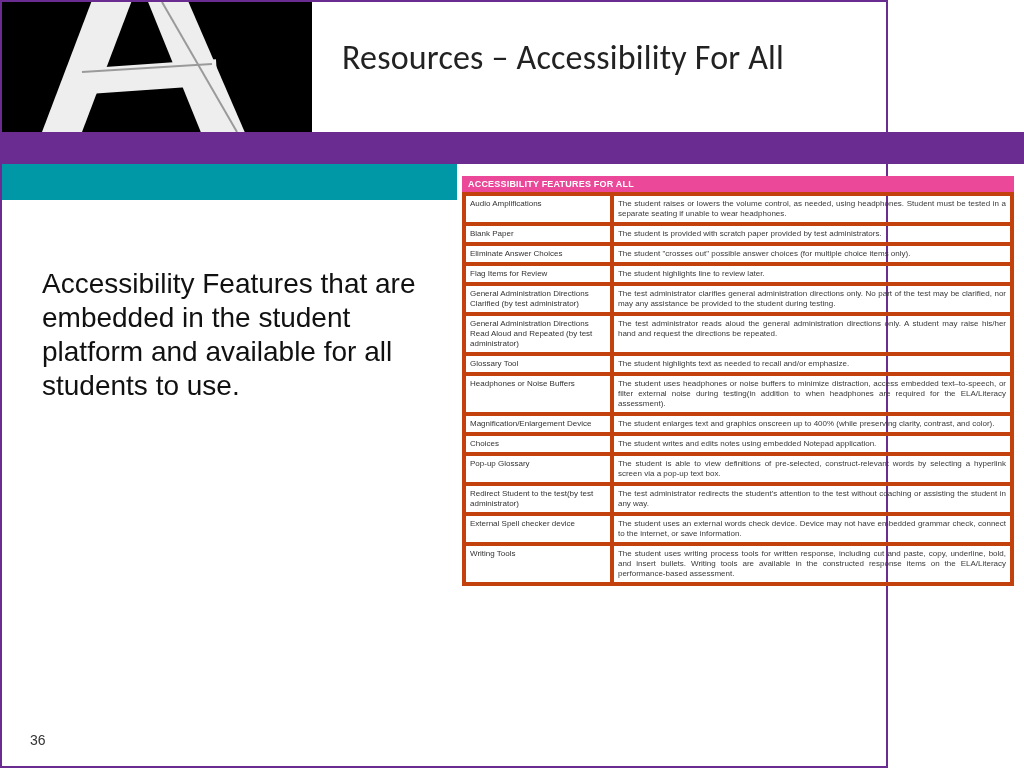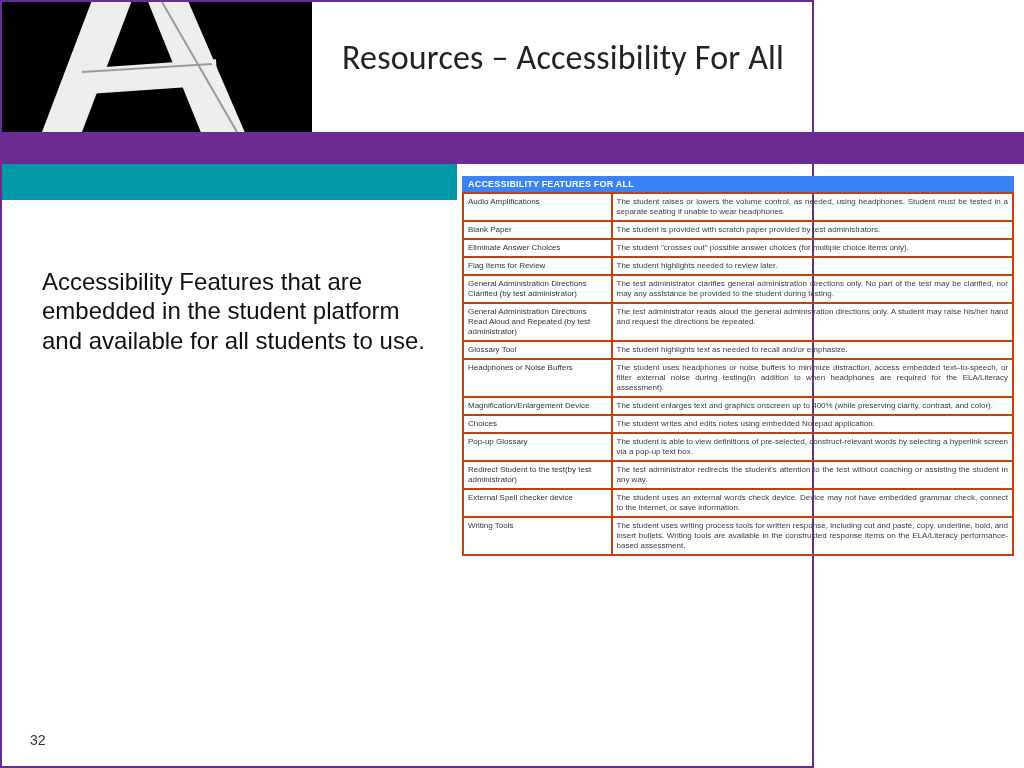--- a/index.html
+++ b/index.html
@@ -4,21 +4,21 @@
 <style>
   * { box-sizing: border-box; margin: 0; padding: 0; }
   body {
     font-family: Calibri, Arial, sans-serif;
     background: #fff;
     width: 1024px;
     height: 768px;
     overflow: hidden;
   }
   .slide {
-    width: 814px;
+    width: 888px;
     height: 768px;
     border: 2px solid #6a2c91;
     position: relative;
     background: #fff;
   }
   .logo-block {
     position: absolute;
     top: 0; left: 0;
     width: 310px;
     height: 130px;
@@ -45,55 +45,55 @@
     position: absolute;
     top: 162px; left: 0;
     width: 455px; height: 36px;
     background: #0097a7;
   }
   .body-text {
     position: absolute;
     top: 265px;
     left: 40px;
     width: 400px;
-    font-size: 24px;
+    font-size: 28px;
     line-height: 1.22;
     color: #111;
     font-family: Arial, sans-serif;
   }
   .page-num {
     position: absolute;
     bottom: 18px;
     left: 28px;
     font-size: 14px;
     color: #333;
     font-family: Arial, sans-serif;
   }
   .table-wrap {
     position: absolute;
     top: 174px;
     left: 460px;
     width: 552px;
   }
   .table-header {
-    background: #3b82f6;
+    background: #ec4899;
     color: #fff;
     font-weight: bold;
     font-size: 9px;
     padding: 3px 6px;
     font-family: Arial, sans-serif;
     letter-spacing: 0.2px;
   }
   table.features {
     width: 100%;
     border-collapse: collapse;
     font-family: Arial, sans-serif;
   }
   table.features td {
-    border: 2px solid #c2410c;
+    border: 4px solid #c2410c;
     font-size: 8px;
     line-height: 1.25;
     vertical-align: top;
     padding: 3px 4px;
     color: #3a3a3a;
   }
   table.features td.name {
     width: 27%;
     color: #333;
   }
@@ -123,41 +123,41 @@
     </svg>
   </div>
 
   <div class="title">Resources – Accessibility For All</div>
 
   <div class="purple-bar"></div>
   <div class="teal-bar"></div>
 
   <div class="body-text">Accessibility Features that are embedded in the student platform and available for all students to use.</div>
 
-  <div class="page-num">32</div>
+  <div class="page-num">36</div>
 
   <div class="table-wrap">
     <div class="table-header">ACCESSIBILITY FEATURES FOR ALL</div>
     <table class="features">
       <tbody id="features-body">
           <tr>
             <td class="name">Audio Amplifications</td>
             <td class="desc">The student raises or lowers the volume control, as needed, using headphones. Student must be tested in a separate seating if unable to wear headphones.</td>
           </tr>
           <tr>
             <td class="name">Blank Paper</td>
             <td class="desc">The student is provided with scratch paper provided by test administrators.</td>
           </tr>
           <tr>
             <td class="name">Eliminate Answer Choices</td>
             <td class="desc">The student "crosses out" possible answer choices (for multiple choice items only).</td>
           </tr>
           <tr>
             <td class="name">Flag Items for Review</td>
-            <td class="desc">The student highlights needed to review later.</td>
+            <td class="desc">The student highlights line to review later.</td>
           </tr>
           <tr>
             <td class="name">General Administration Directions Clarified (by test administrator)</td>
             <td class="desc">The test administrator clarifies general administration directions only. No part of the test may be clarified, nor may any assistance be provided to the student during testing.</td>
           </tr>
           <tr>
             <td class="name">General Administration Directions Read Aloud and Repeated (by test administrator)</td>
             <td class="desc">The test administrator reads aloud the general administration directions only. A student may raise his/her hand and request the directions be repeated.</td>
           </tr>
           <tr>

